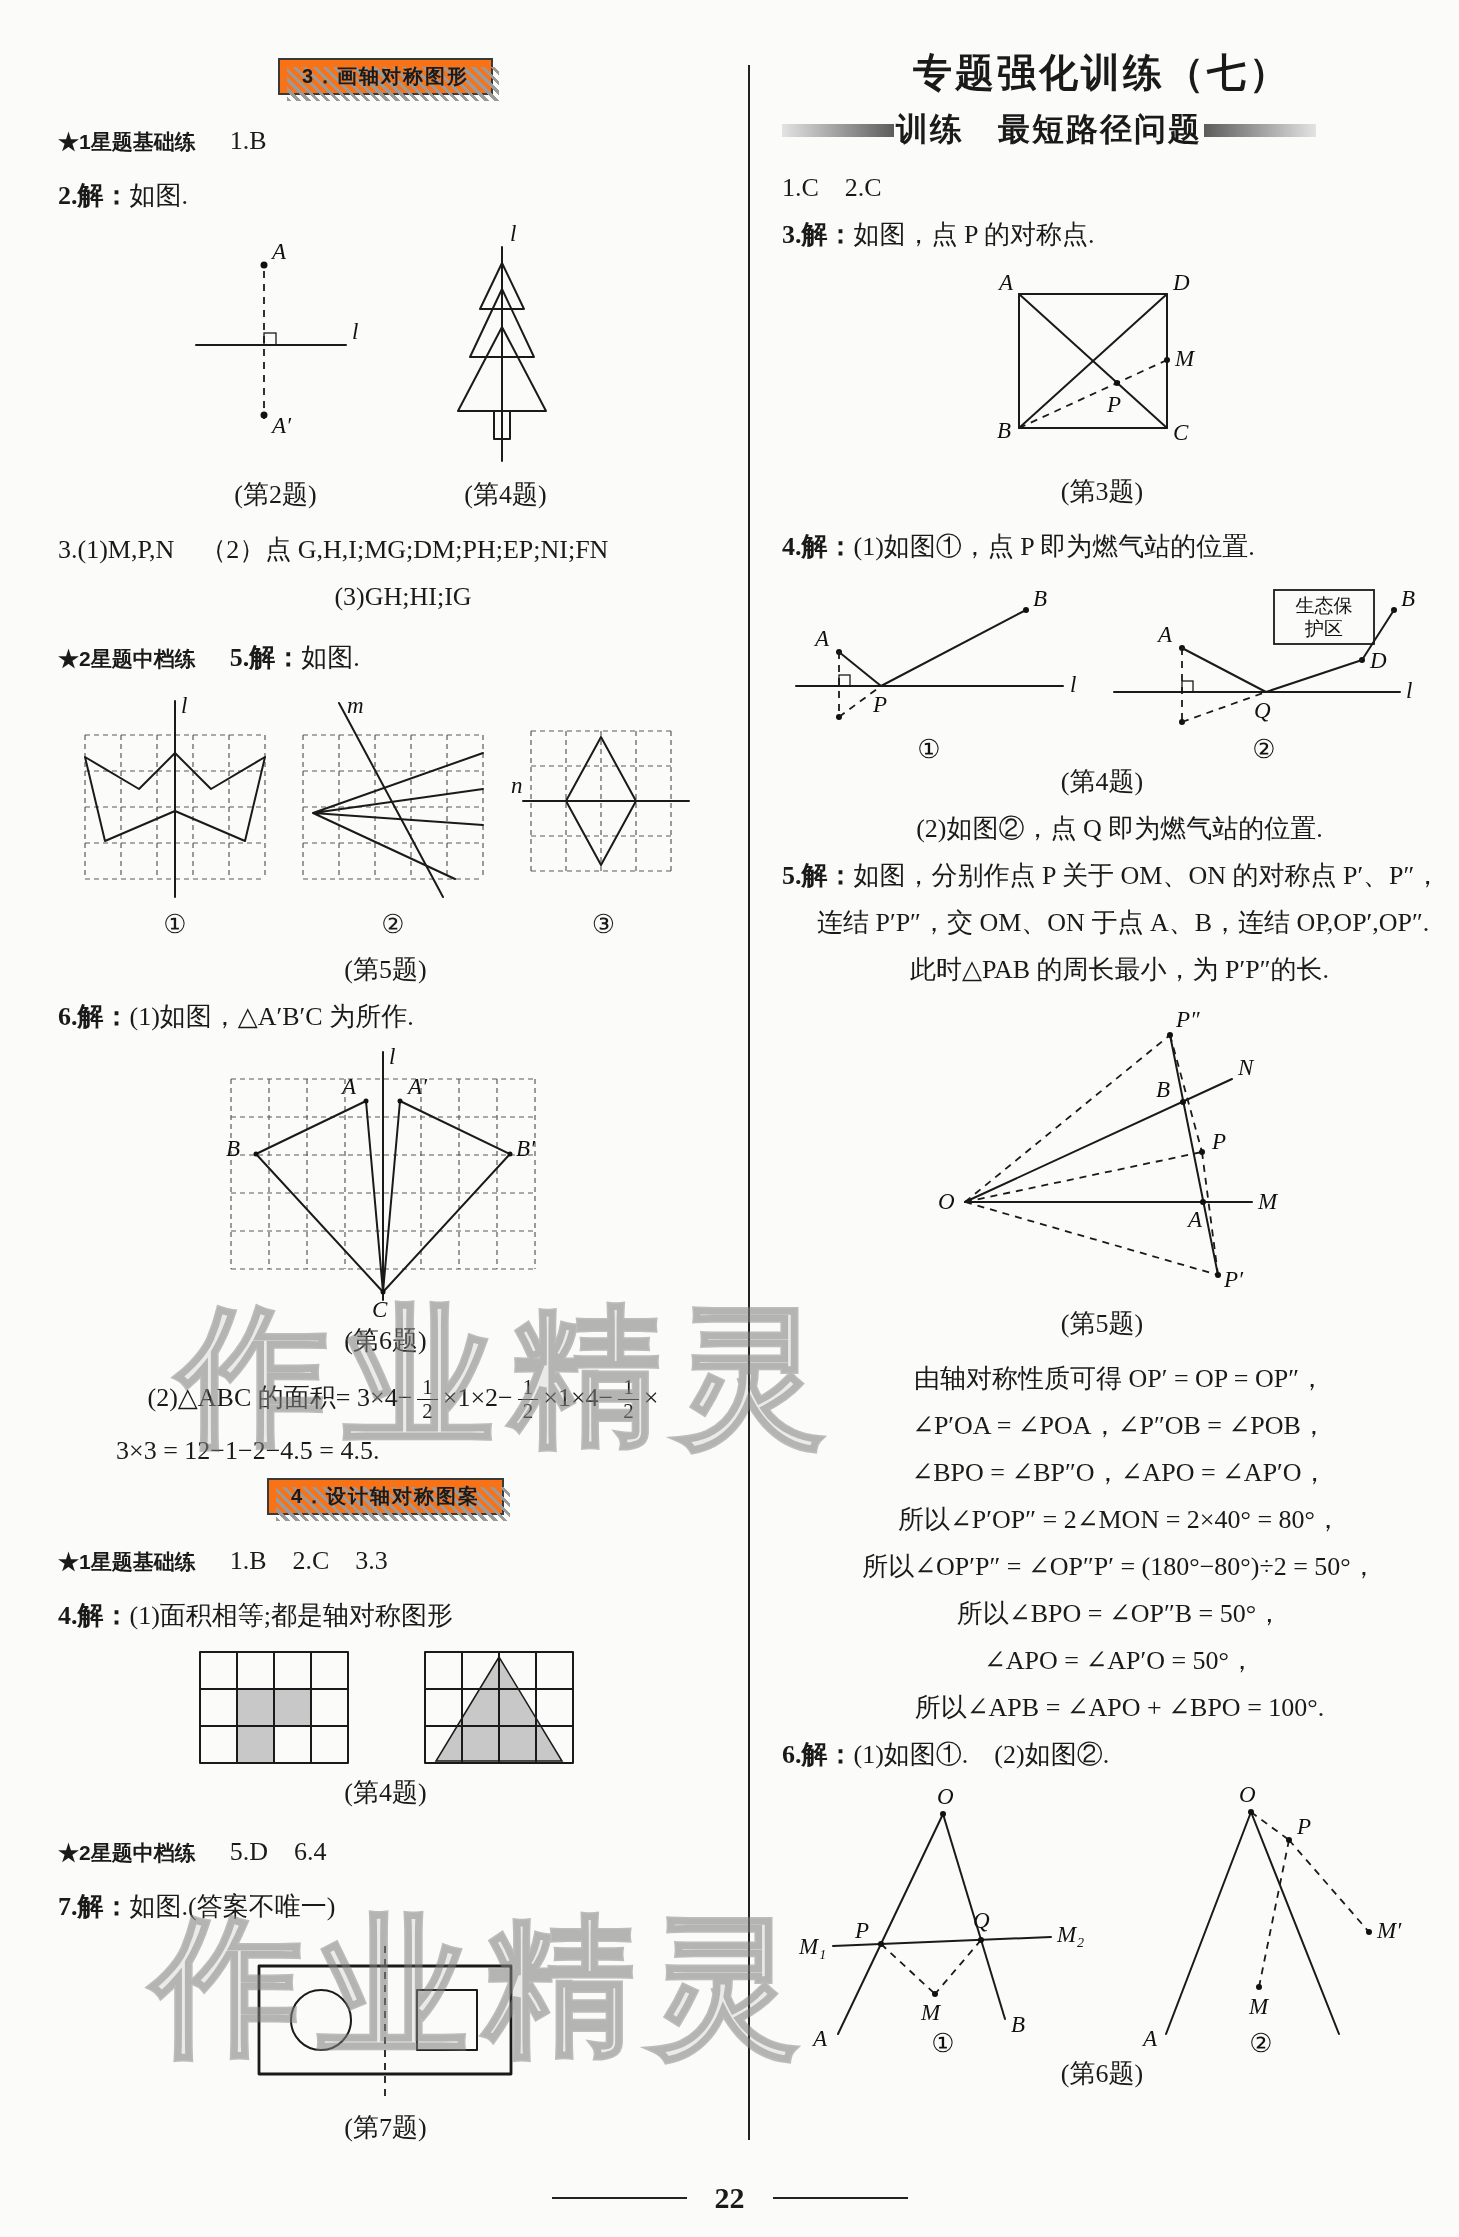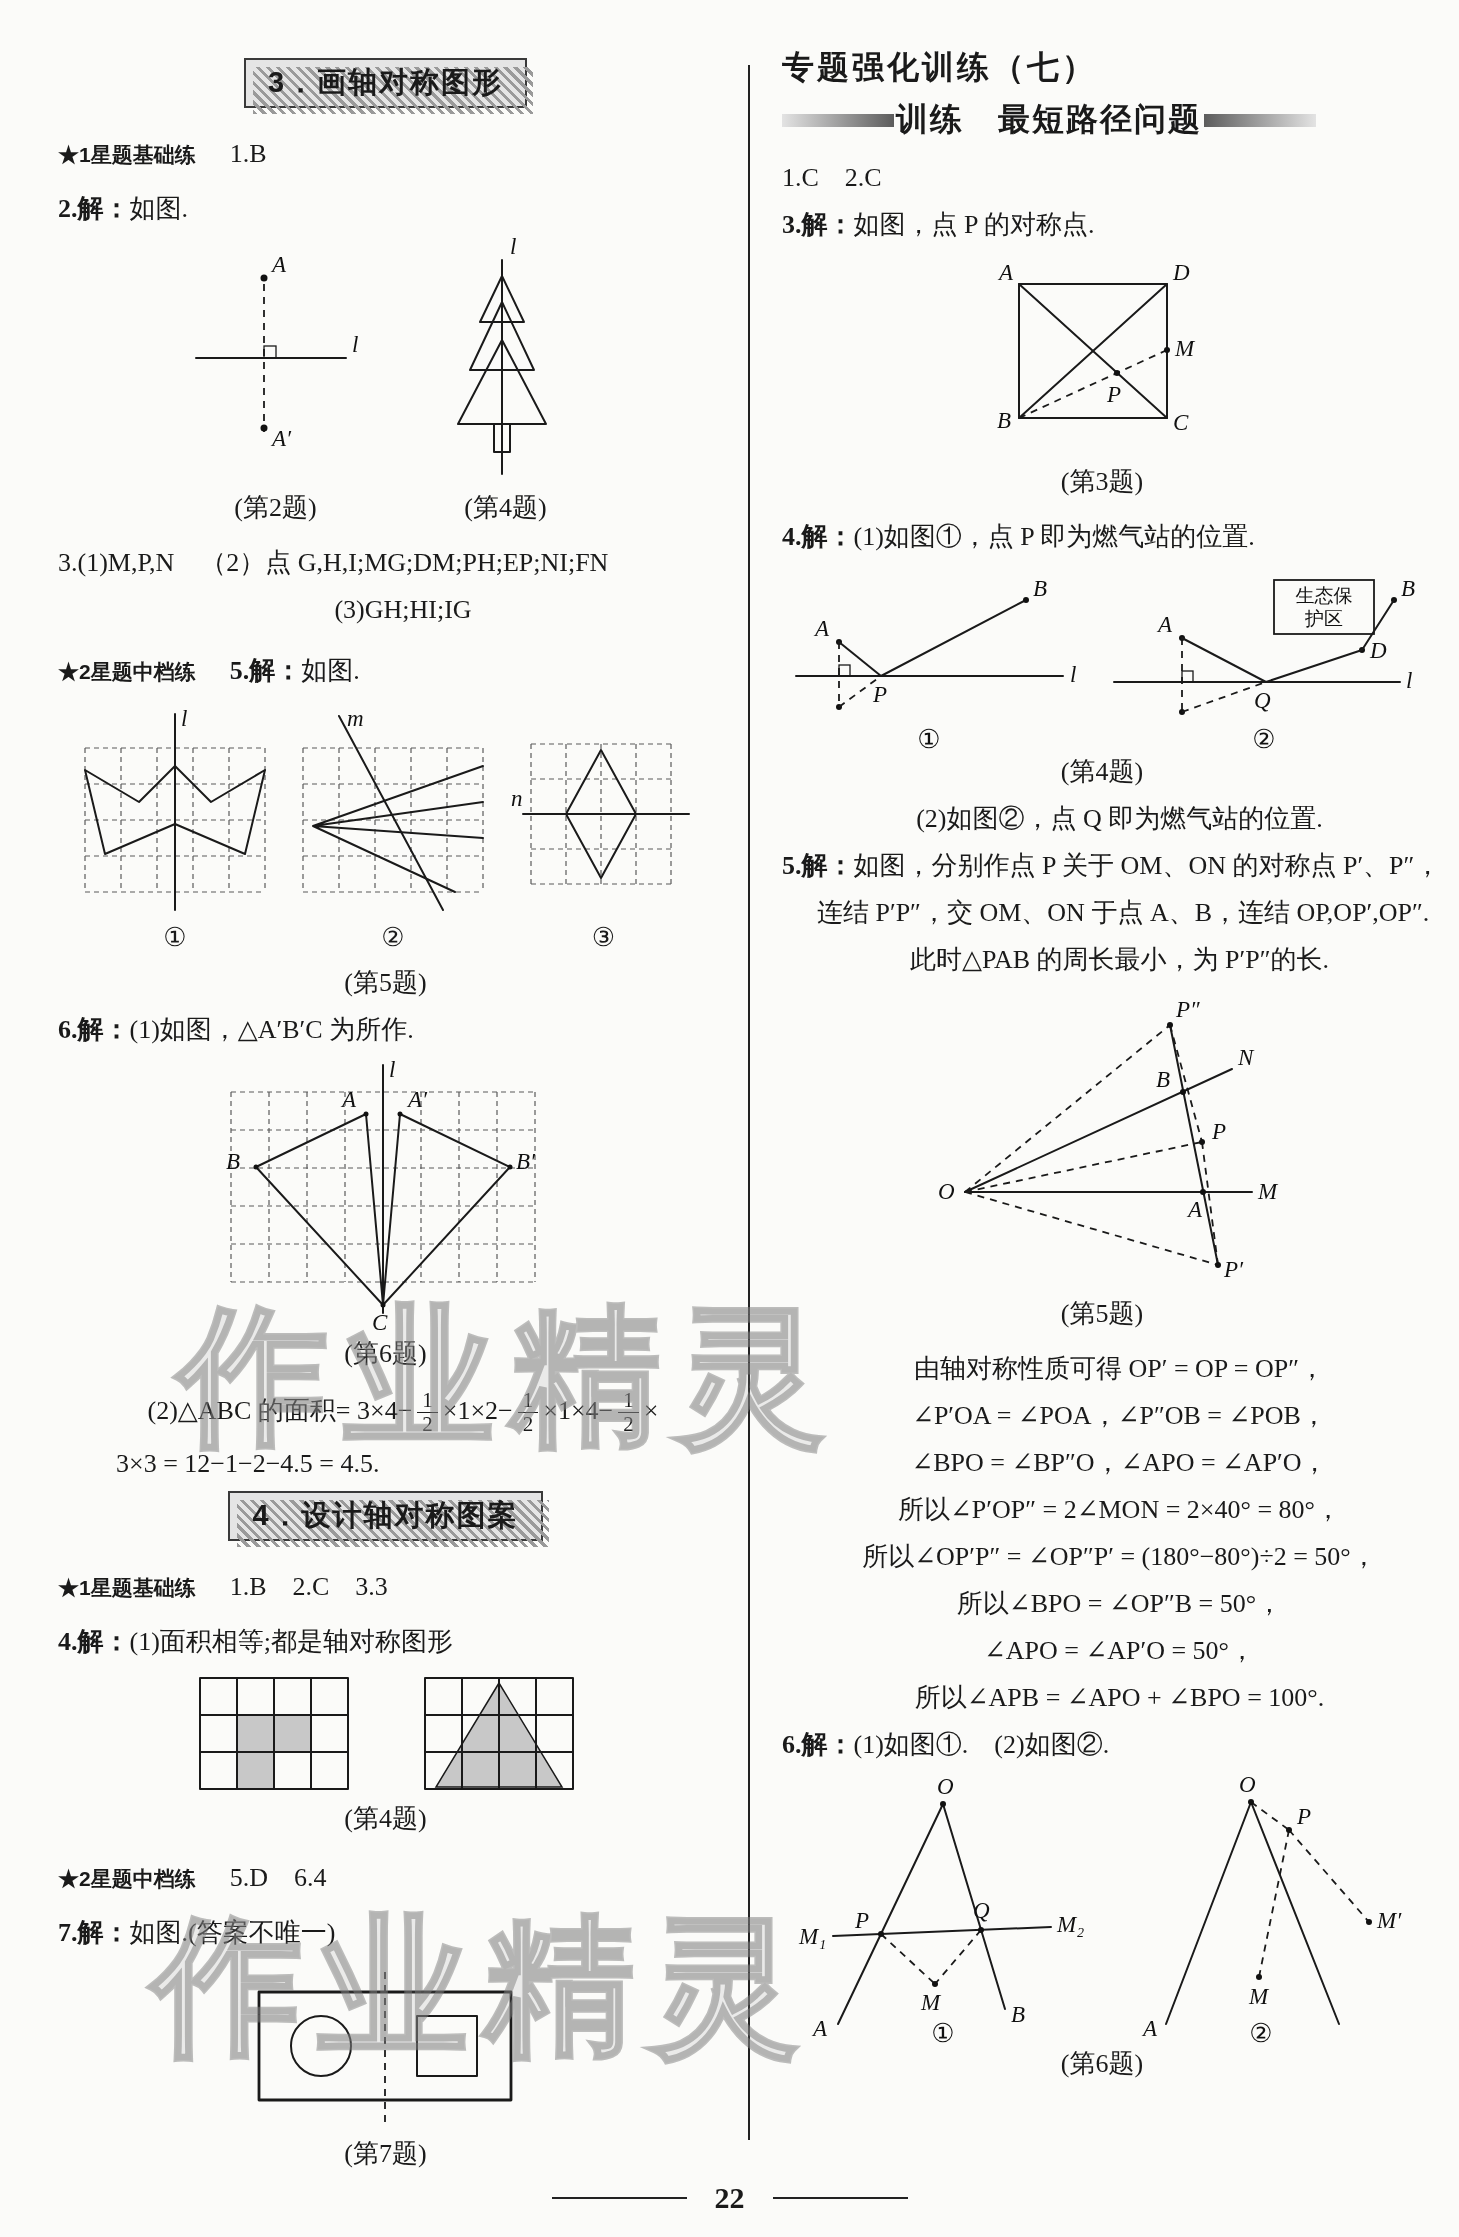--- a/index.html
+++ b/index.html
@@ -10,23 +10,23 @@
     font-family: "Liberation Serif", "DejaVu Serif", serif;
   }
   .divider { position: absolute; left: 748px; top: 65px; height: 2075px; width: 0; border-left: 2px solid #222; }
 
   .col { position: absolute; }
   .col.left  { left: 58px;  top: 52px; width: 655px; }
   .col.right { left: 782px; top: 46px; width: 640px; }
 
   .title-wrap { text-align: center; margin: 6px 0 18px; }
   .title-box {
-    display: inline-block; position: relative; z-index: 1; background: #e5e5e5;
+    display: inline-block; position: relative; z-index: 1; background: #f97316;
     border: 2.5px solid #3a3a3a; padding: 3px 22px;
-    font-family: "Liberation Sans", sans-serif; font-weight: 700; font-size: 29px; letter-spacing: 2px;
+    font-family: "Liberation Sans", sans-serif; font-weight: 700; font-size: 20px; letter-spacing: 2px;
   }
   .title-box::before {
     content: ""; position: absolute; z-index: -1; left: 7px; top: 7px; right: -8px; bottom: -8px;
     background: repeating-linear-gradient(45deg, #9a9a9a 0 3px, transparent 3px 7px);
   }
 
   .tier-row { display: flex; align-items: baseline; gap: 34px; margin: 14px 0 6px; }
   .tier { font-family: Liberation Sans, sans-serif; font-weight: 700; font-size: 21px; white-space: nowrap; }
 
   .line { font-size: 26px; line-height: 1.5; margin: 8px 0; white-space: nowrap; }
@@ -35,21 +35,21 @@
   .cont2 { padding-left: 58px; }
 
   .frac { display: inline-flex; flex-direction: column; align-items: center; vertical-align: middle; margin: 0 5px; font-size: 21px; line-height: 1.1; }
   .frac .num { border-bottom: 1.6px solid #1a1a1a; padding: 0 5px; }
 
   .figrow { display: flex; justify-content: center; align-items: flex-end; gap: 60px; margin: 6px 0 0; }
   .figrow.tight { gap: 18px; }
   .figcol { display: flex; flex-direction: column; align-items: center; gap: 2px; }
   .caption { font-size: 26px; text-align: center; margin: 2px 0 10px; }
 
-  .rtitle { font-family: Liberation Mono, monospace; font-weight: 700; font-size: 32px; letter-spacing: 3px; margin: 0 0 8px; }
+  .rtitle { text-align: center; font-family: Liberation Mono, monospace; font-weight: 700; font-size: 39px; letter-spacing: 3px; margin: 0 0 8px; }
   .subtitle-row { display: flex; align-items: center; justify-content: flex-start; gap: 2px; margin: 2px 0 16px; }
   .subtitle { font-family: "Liberation Sans", sans-serif; font-weight: 700; font-size: 32px; letter-spacing: 2px; white-space: nowrap; }
   .bar { width: 112px; height: 13px; }
   .bar-l { background: linear-gradient(to right, #e3e3e3, #5c5c5c); }
   .bar-r { background: linear-gradient(to left, #e3e3e3, #5c5c5c); }
 
   
   svg { overflow: visible; }
   svg .s  { stroke: #1a1a1a; stroke-width: 2; fill: none; stroke-linejoin: round; stroke-linecap: round; }
   svg .thick { stroke-width: 2.8; }

